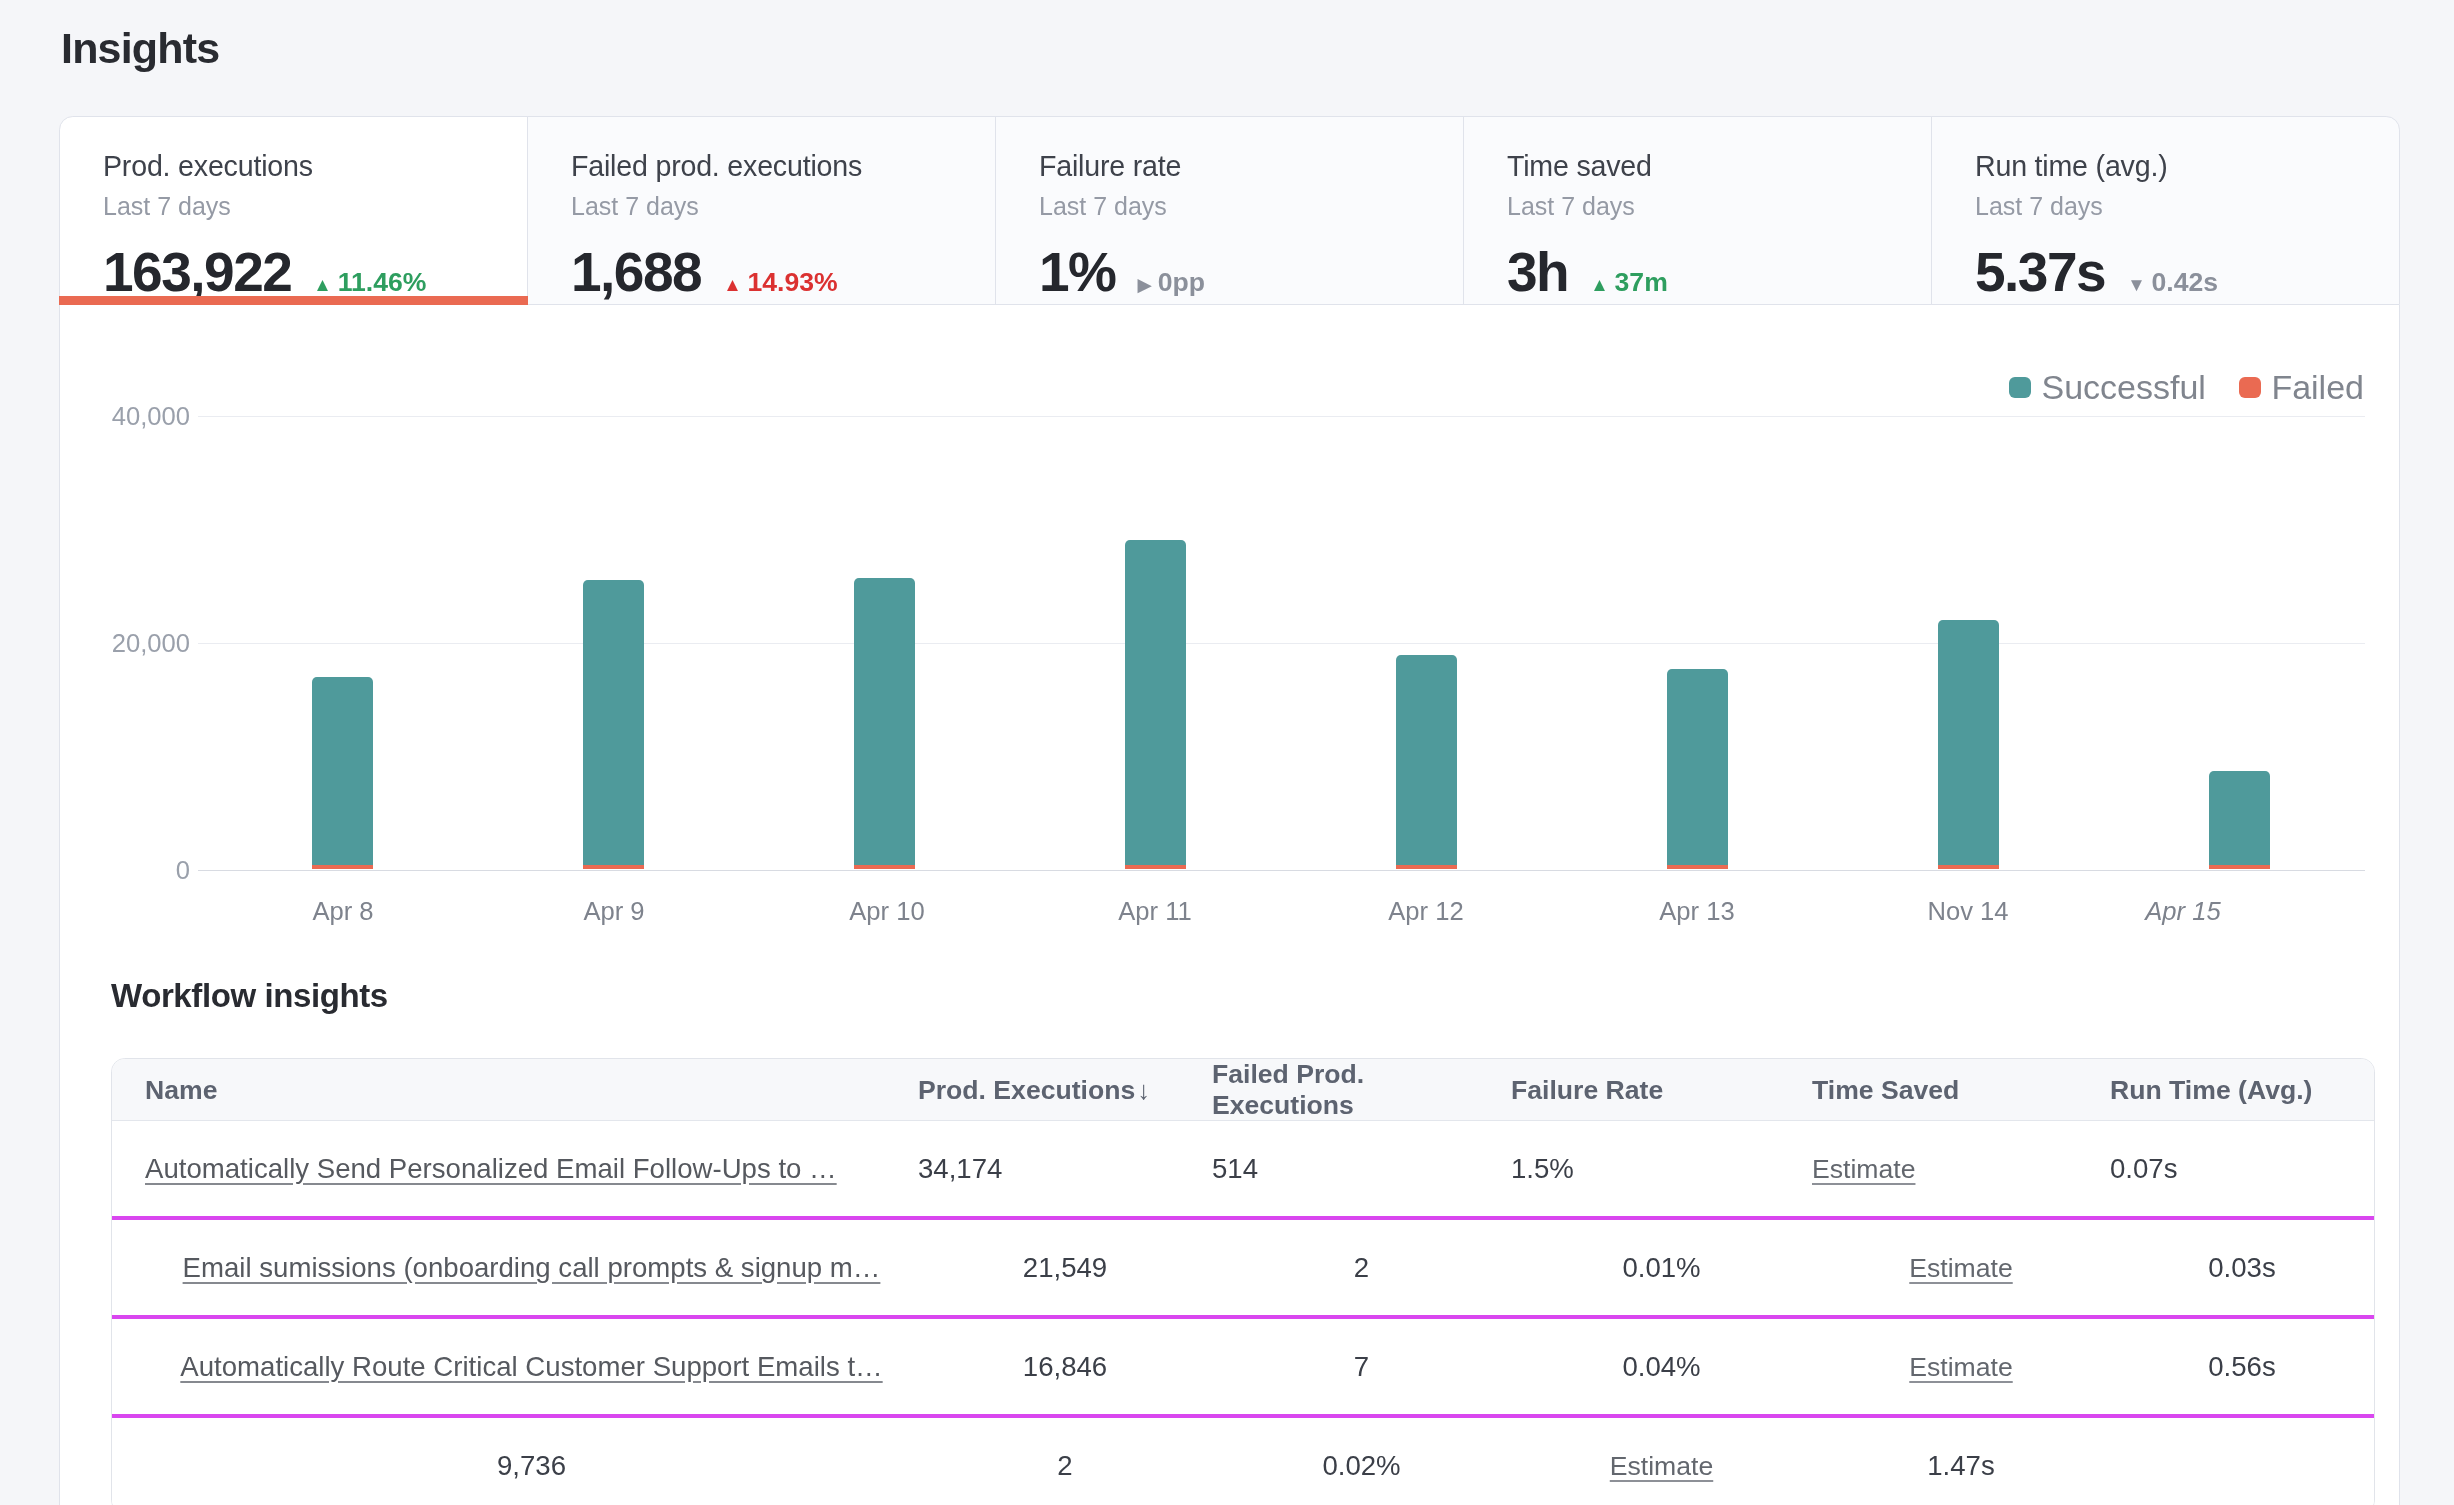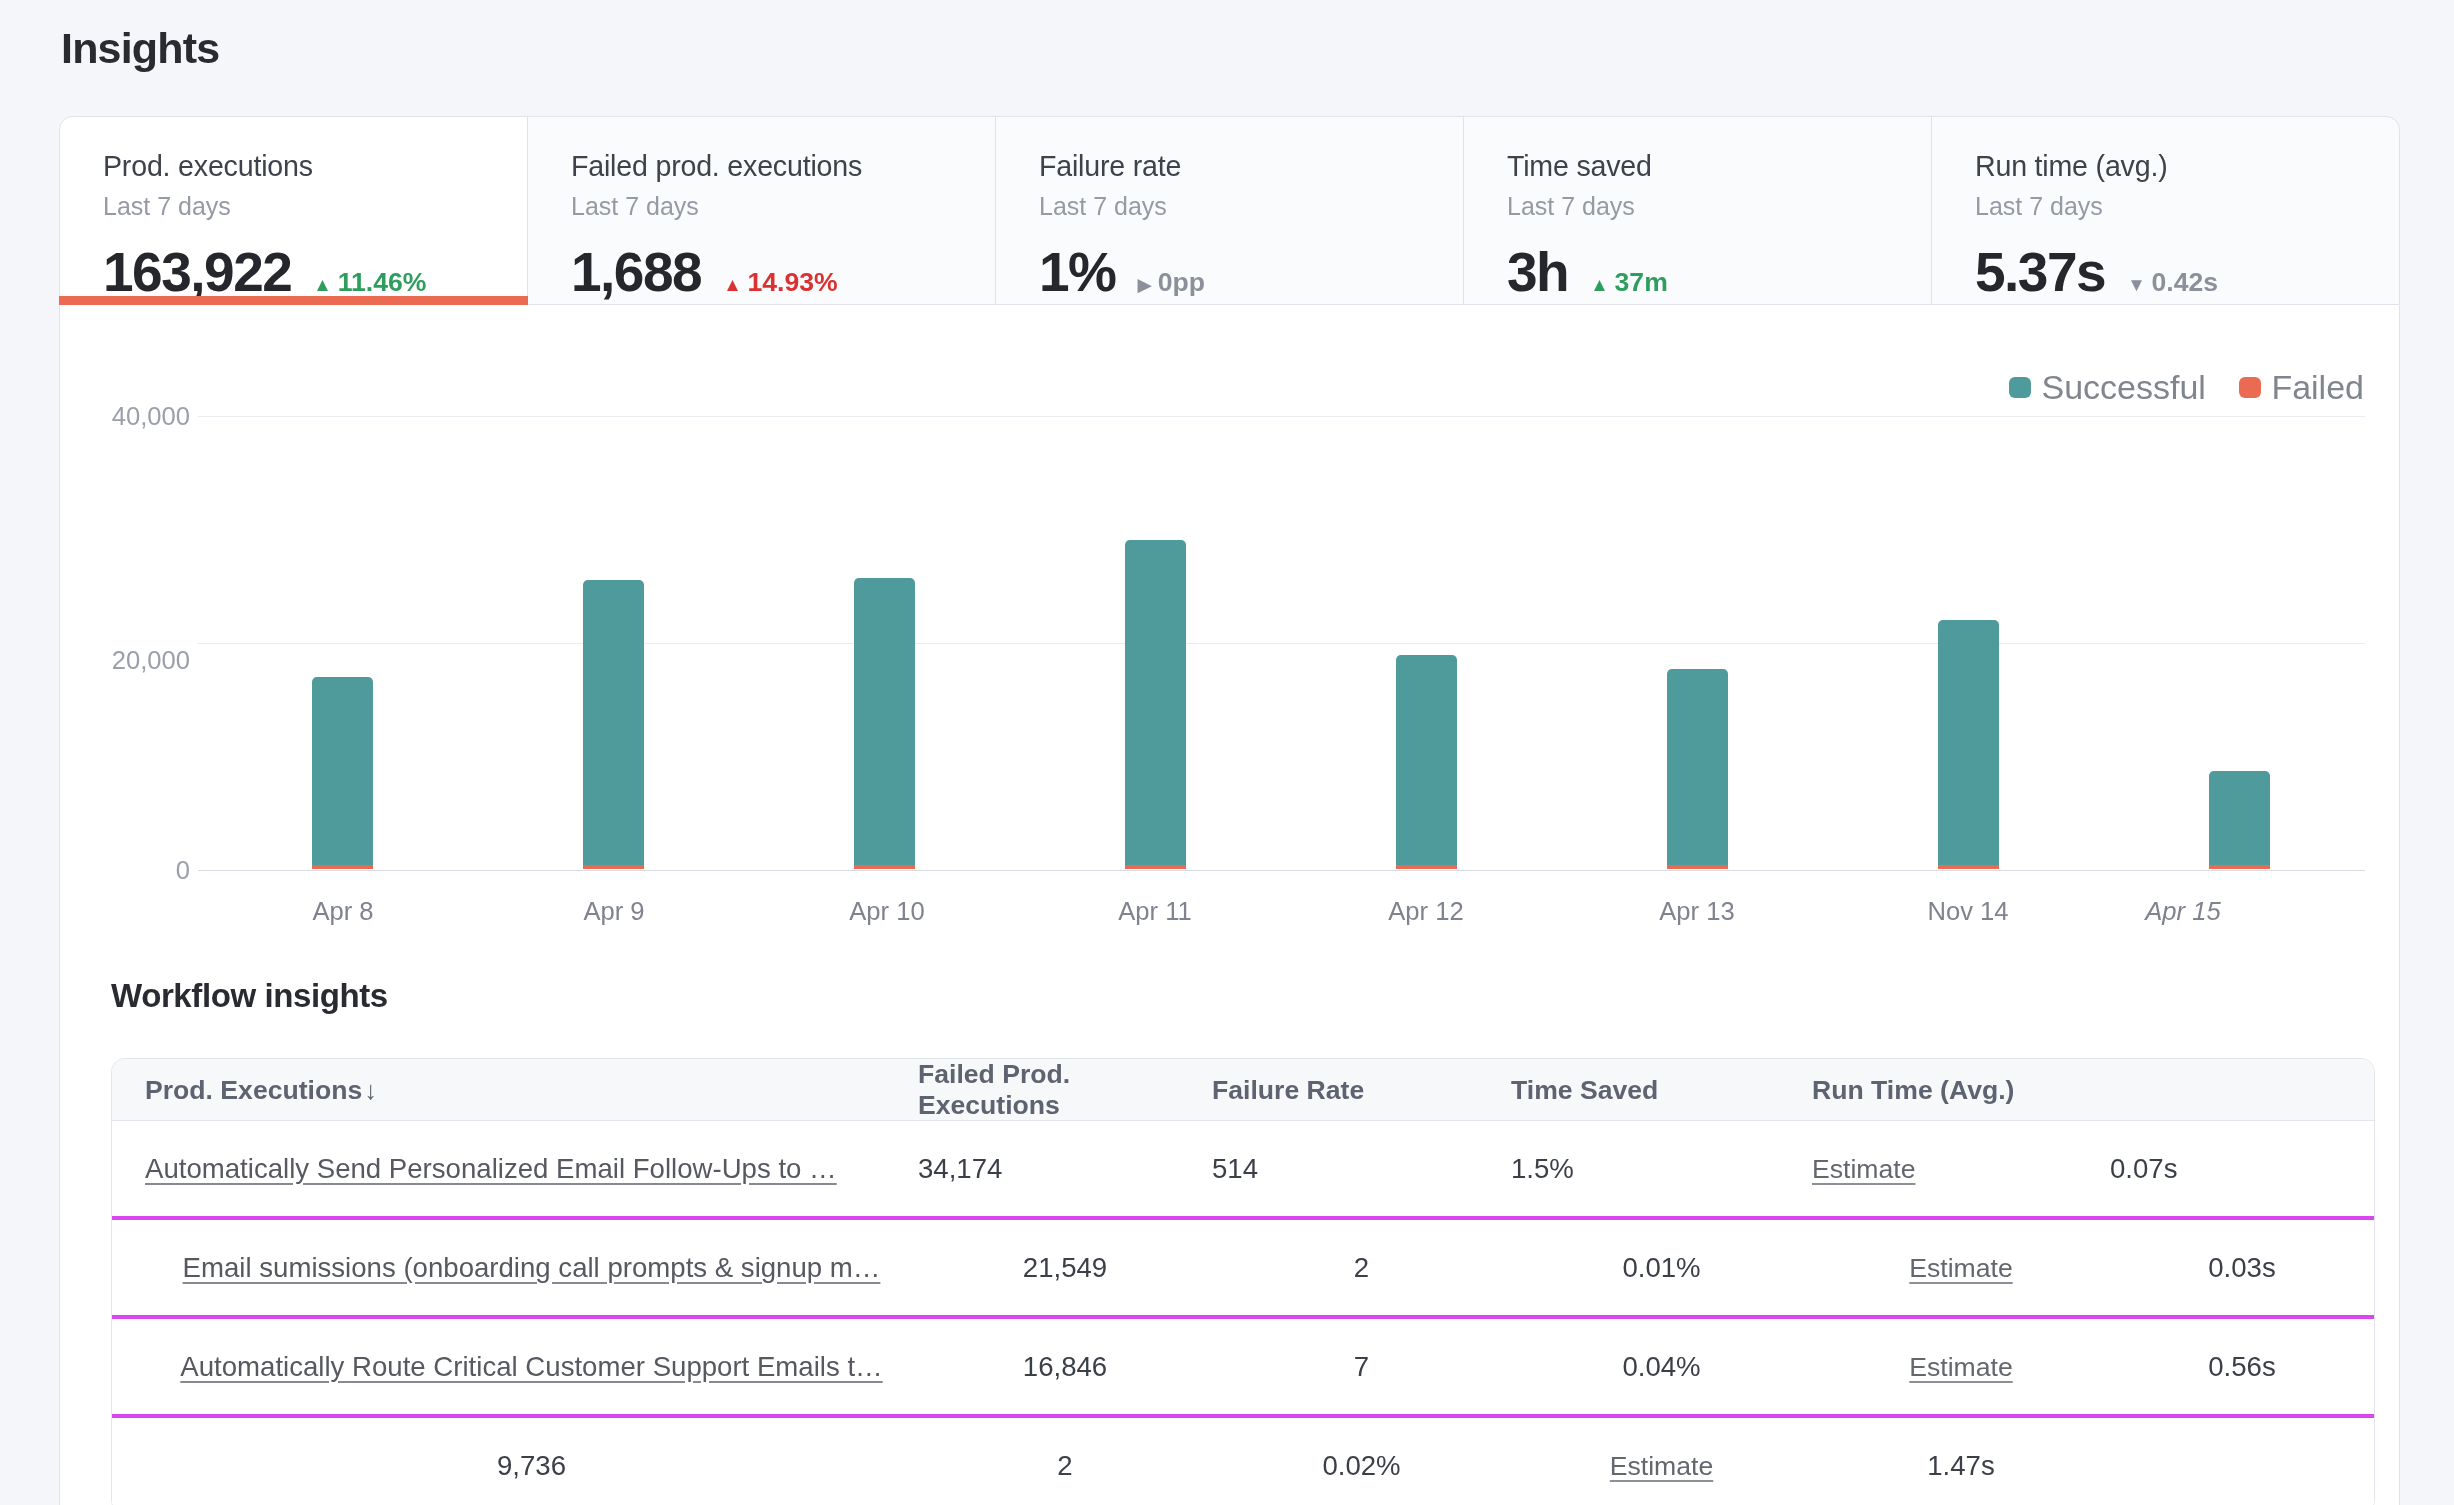--- a/index.html
+++ b/index.html
@@ -147,21 +147,21 @@
           </span>
           <span class="legend-item">
             <span class="legend-swatch" style="background: rgb(234, 106, 82);"></span>
             <span class="legend-label">Failed</span>
           </span>
         </div>
       <div class="axes">
           <div class="gridline zero" style="top: 565px;"></div>
           <div class="yaxis-label" style="top: 550px;">0</div>
           <div class="gridline" style="top: 338px;"></div>
-          <div class="yaxis-label" style="top: 340px;">20,000</div>
+          <div class="yaxis-label" style="top: 323px;">20,000</div>
           <div class="gridline" style="top: 111px;"></div>
           <div class="yaxis-label" style="top: 96px;">40,000</div>
         </div>
       <div class="plot">
           <div class="bar" style="left: 114px;">
             <div class="bar-succ" style="height: 188px; background: rgb(79, 154, 155);"></div>
             <div class="bar-fail" style="height: 3.9px; background: rgb(234, 106, 82);"></div>
           </div>
           <div class="bar" style="left: 385px;">
             <div class="bar-succ" style="height: 285px; background: rgb(79, 154, 155);"></div>
@@ -200,20 +200,23 @@
         <div class="xlabel" style="left: 1502px;">Apr 13</div>
         <div class="xlabel" style="left: 1773px;">Nov 14</div>
         <div class="xlabel" style="left: 1988px; font-style: italic;">Apr 15</div>
       </div>
 
     <h2 class="wf-title">Workflow insights</h2>
 
     <div class="wf-table">
       <div class="thead">
           <div class="th">
+            <span>Name</span>
+          </div>
+          <div class="th">
             <span>Prod. Executions</span>
             <span class="sort-icon">↓</span>
           </div>
           <div class="th">
             <span>Failed Prod. Executions</span>
           </div>
           <div class="th">
             <span>Failure Rate</span>
           </div>
           <div class="th">

